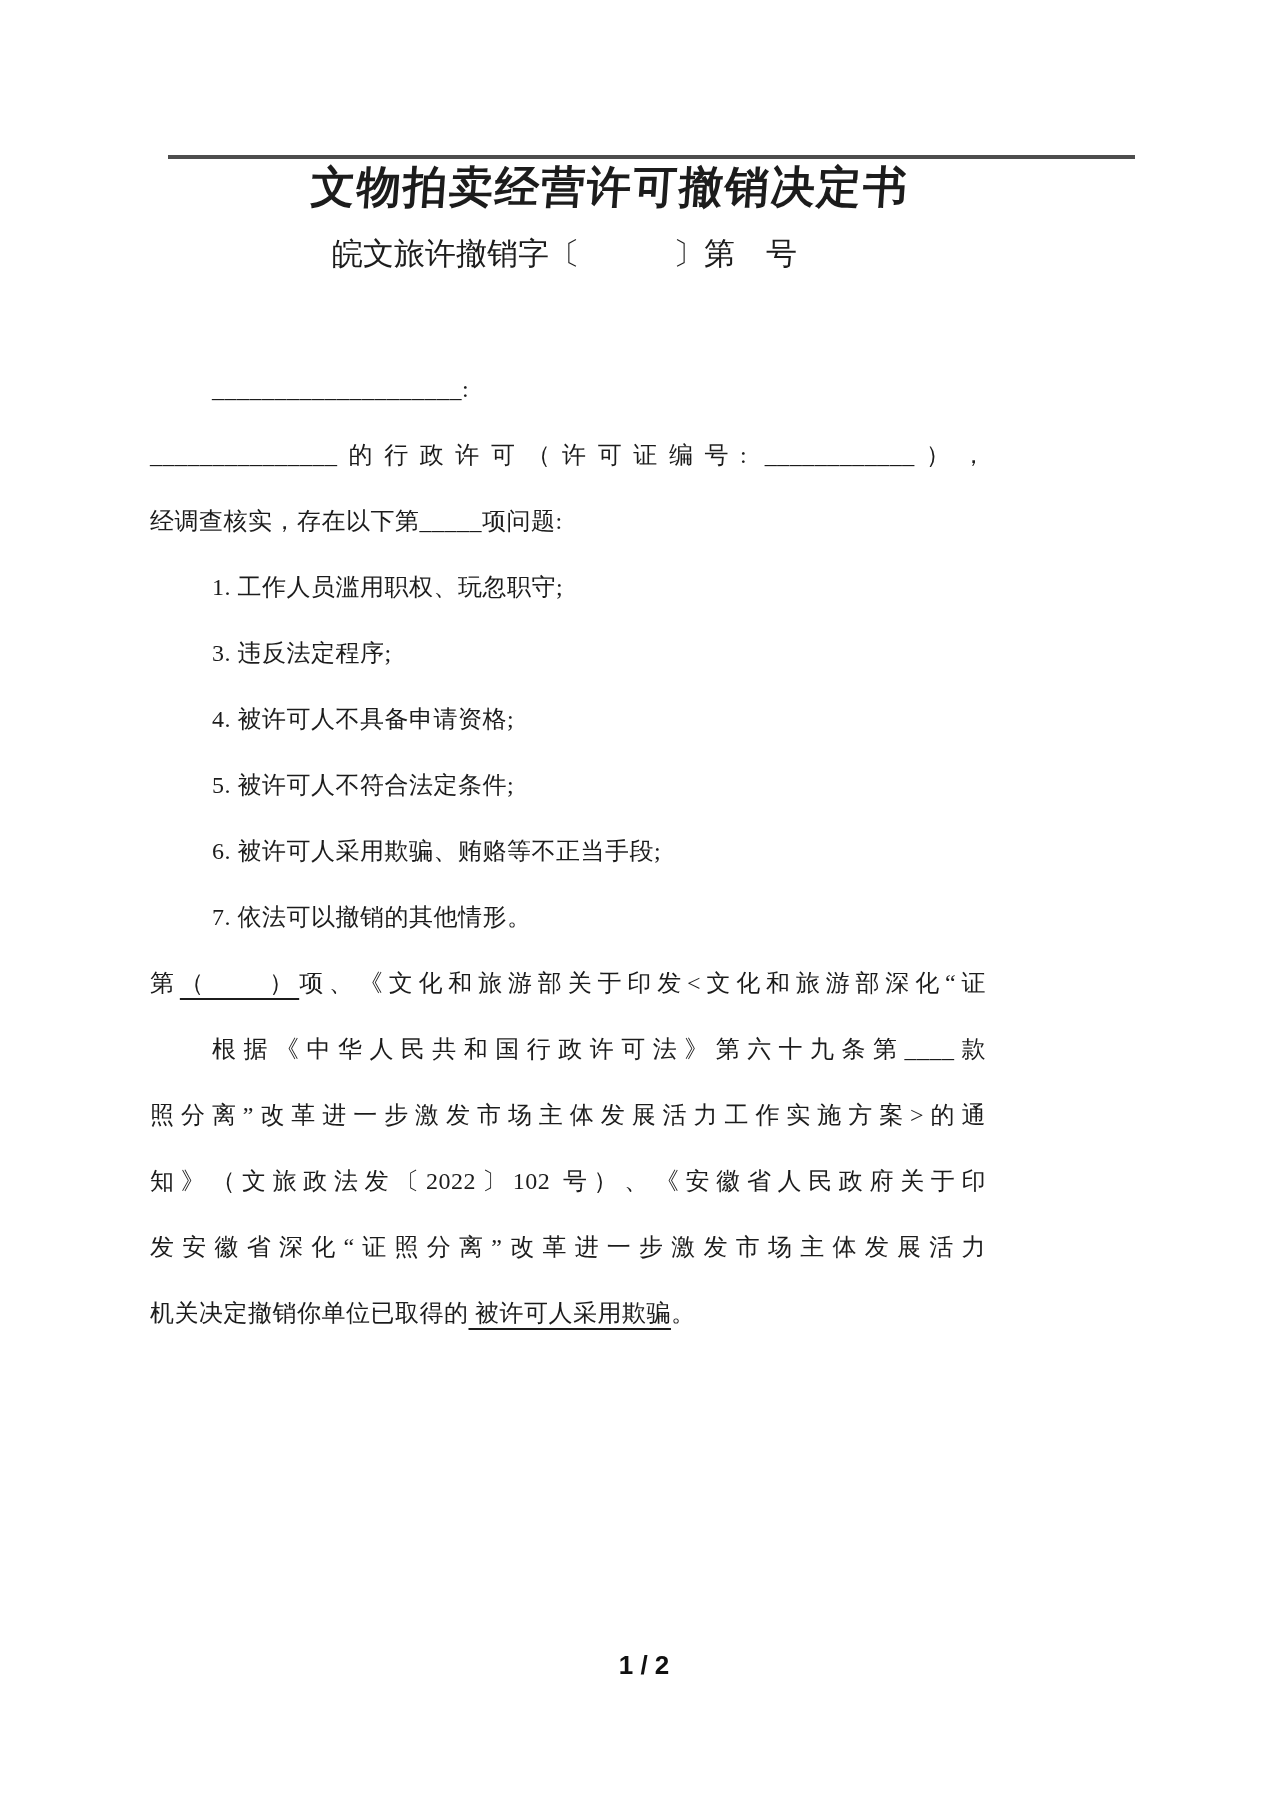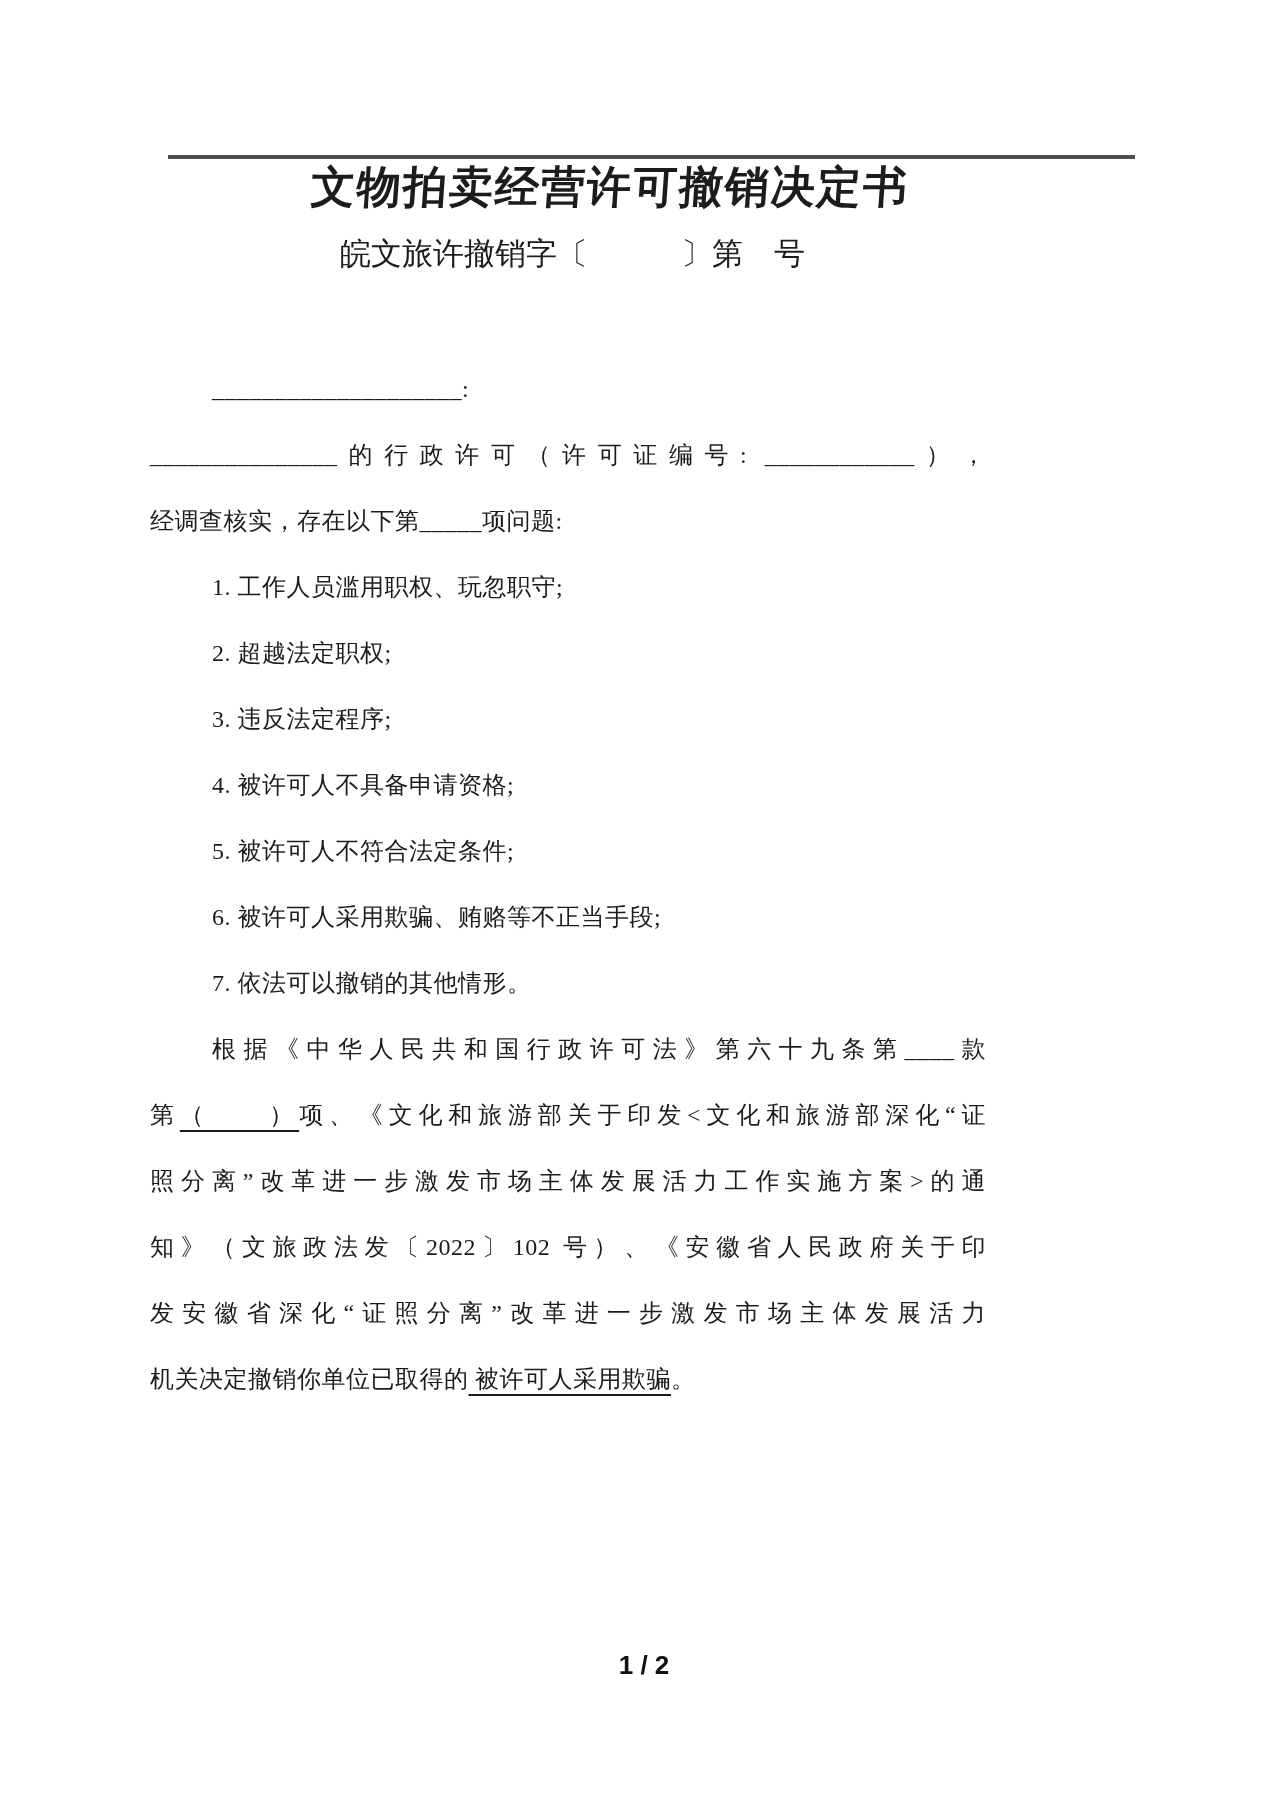--- a/index.html
+++ b/index.html
@@ -18,21 +18,21 @@
   }
   .doc-title {
     position:absolute; left:150px; top:158px; width:920px;
     text-align:center;
     font-size:44px; font-weight:bold;
     letter-spacing:2px;
     transform:skewX(-4deg);
     white-space:nowrap;
   }
   .doc-number {
-    position:absolute; left:340px; top:233px;
+    position:absolute; left:332px; top:233px;
     font-size:31px;
     white-space:pre;
   }
   .doc-body {
     position:absolute; left:150px; top:356px;
     width:836px;
     font-size:24px;
   }
   .line {
     height:66px; line-height:66px;
@@ -60,27 +60,26 @@
 
 <div class="page">
   <div class="top-rule"></div>
   <div class="doc-title">文物拍卖经营许可撤销决定书</div>
   <div class="doc-number">皖文旅许撤销字〔　　　〕第　号</div>
   <div class="doc-body">
       <div class="line indent"><span>____________________:</span></div>
       <div class="line justify"><span>_______________的行政许可（许可证编号: ____________），</span></div>
       <div class="line"><span>经调查核实，存在以下第_____项问题:</span></div>
       <div class="line indent"><span>1. 工作人员滥用职权、玩忽职守;</span></div>
-      <div class="line indent"><span>2. 超越法定职权;</span></div>
       <div class="line indent"><span>3. 违反法定程序;</span></div>
       <div class="line indent"><span>4. 被许可人不具备申请资格;</span></div>
       <div class="line indent"><span>5. 被许可人不符合法定条件;</span></div>
       <div class="line indent"><span>6. 被许可人采用欺骗、贿赂等不正当手段;</span></div>
       <div class="line indent"><span>7. 依法可以撤销的其他情形。</span></div>
+      <div class="line justify"><span>第</span><span class="u">（　　）</span><span>项、《文化和旅游部关于印发&lt;文化和旅游部深化“证</span></div>
       <div class="line indent justify"><span>根据《中华人民共和国行政许可法》第六十九条第____款</span></div>
-      <div class="line justify"><span>第</span><span class="u">（　　）</span><span>项、《文化和旅游部关于印发&lt;文化和旅游部深化“证</span></div>
       <div class="line justify"><span>照分离”改革进一步激发市场主体发展活力工作实施方案&gt;的通</span></div>
       <div class="line justify"><span>知》（文旅政法发〔2022〕102 号）、《安徽省人民政府关于印</span></div>
       <div class="line justify"><span>发安徽省深化“证照分离”改革进一步激发市场主体发展活力</span></div>
       <div class="line"><span>机关决定撤销你单位已取得的</span><span class="u"> 被许可人采用欺骗</span><span>。</span></div>
     </div>
   <div class="page-num">1 / 2</div>
 </div>
 
 </body></html>

